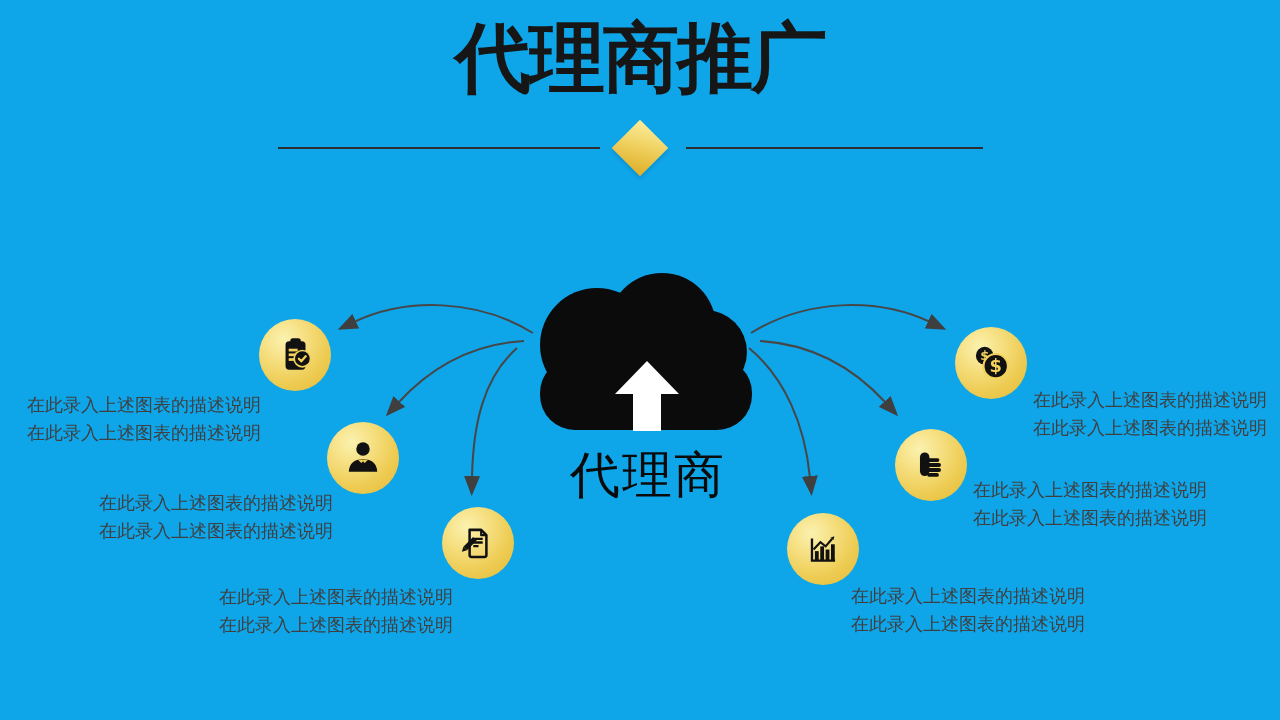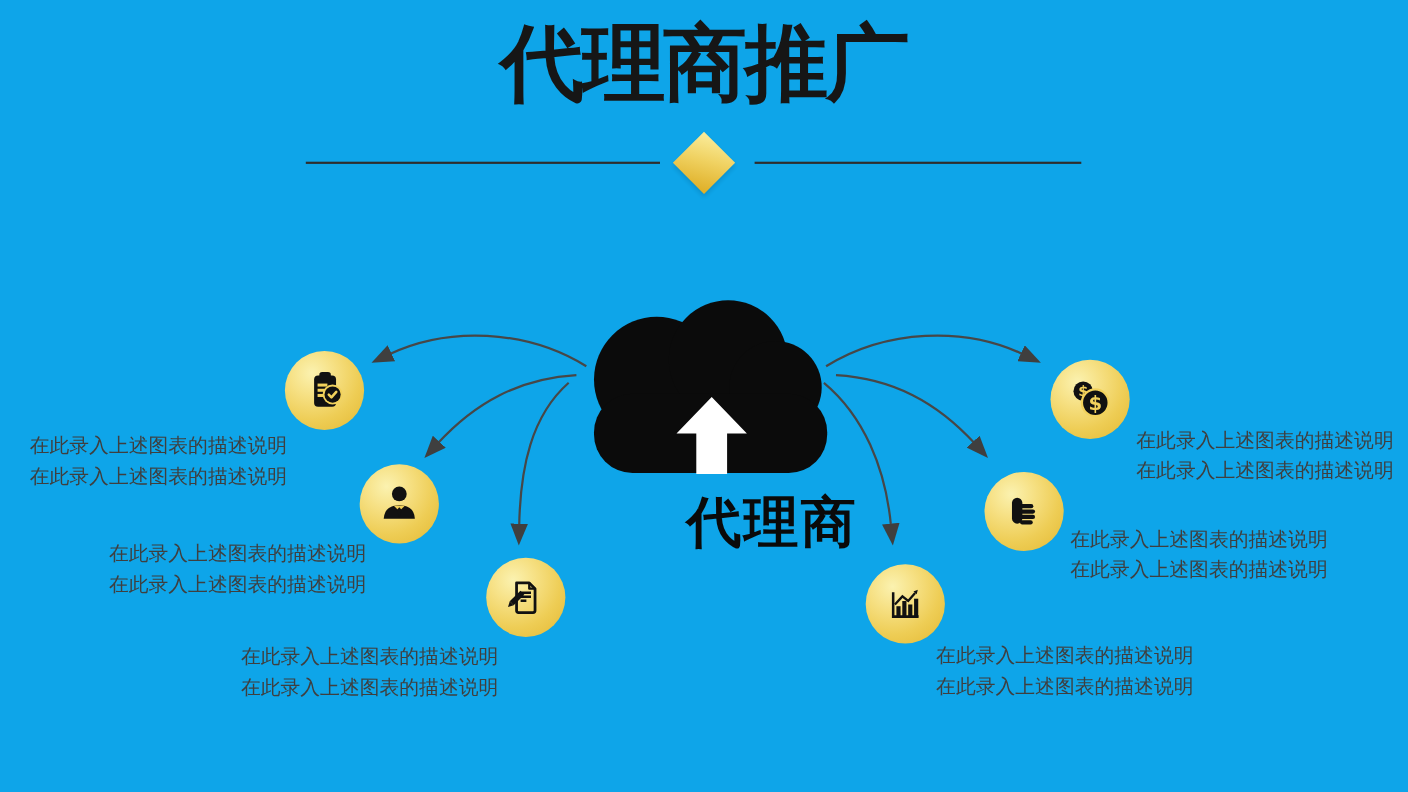--- a/index.html
+++ b/index.html
@@ -17,21 +17,21 @@
   .divider-line.right{left:686px;width:297px;}
   .diamond{
     position:absolute;left:620px;top:128px;width:40px;height:40px;
     transform:rotate(45deg);
     background:linear-gradient(150deg,#F9EA96 5%,#F0D262 45%,#E0B12A 95%);
     box-shadow:2px 2px 4px rgba(0,0,0,0.12);
   }
   .diagram-svg{position:absolute;left:0;top:0;width:1280px;height:720px;}
   .center-label{
     position:absolute;left:516px;top:442px;width:264px;
-    text-align:right;font-size:50px;font-weight:700;letter-spacing:2px;
+    text-align:center;font-size:50px;font-weight:400;letter-spacing:2px;
     color:#0a0a0a;font-family:"DejaVu Serif","Liberation Serif",serif;
   }
   .badge{
     position:absolute;width:72px;height:72px;border-radius:50%;
     background:radial-gradient(circle at 34% 28%,#FBF2B0 0%,#F6E083 30%,#EECD55 62%,#E3B832 100%);
     display:flex;align-items:center;justify-content:center;
   }
   .badge svg{width:42px;height:42px;}
   .desc{
     position:absolute;color:#3f3f3f;font-size:18px;line-height:28px;

